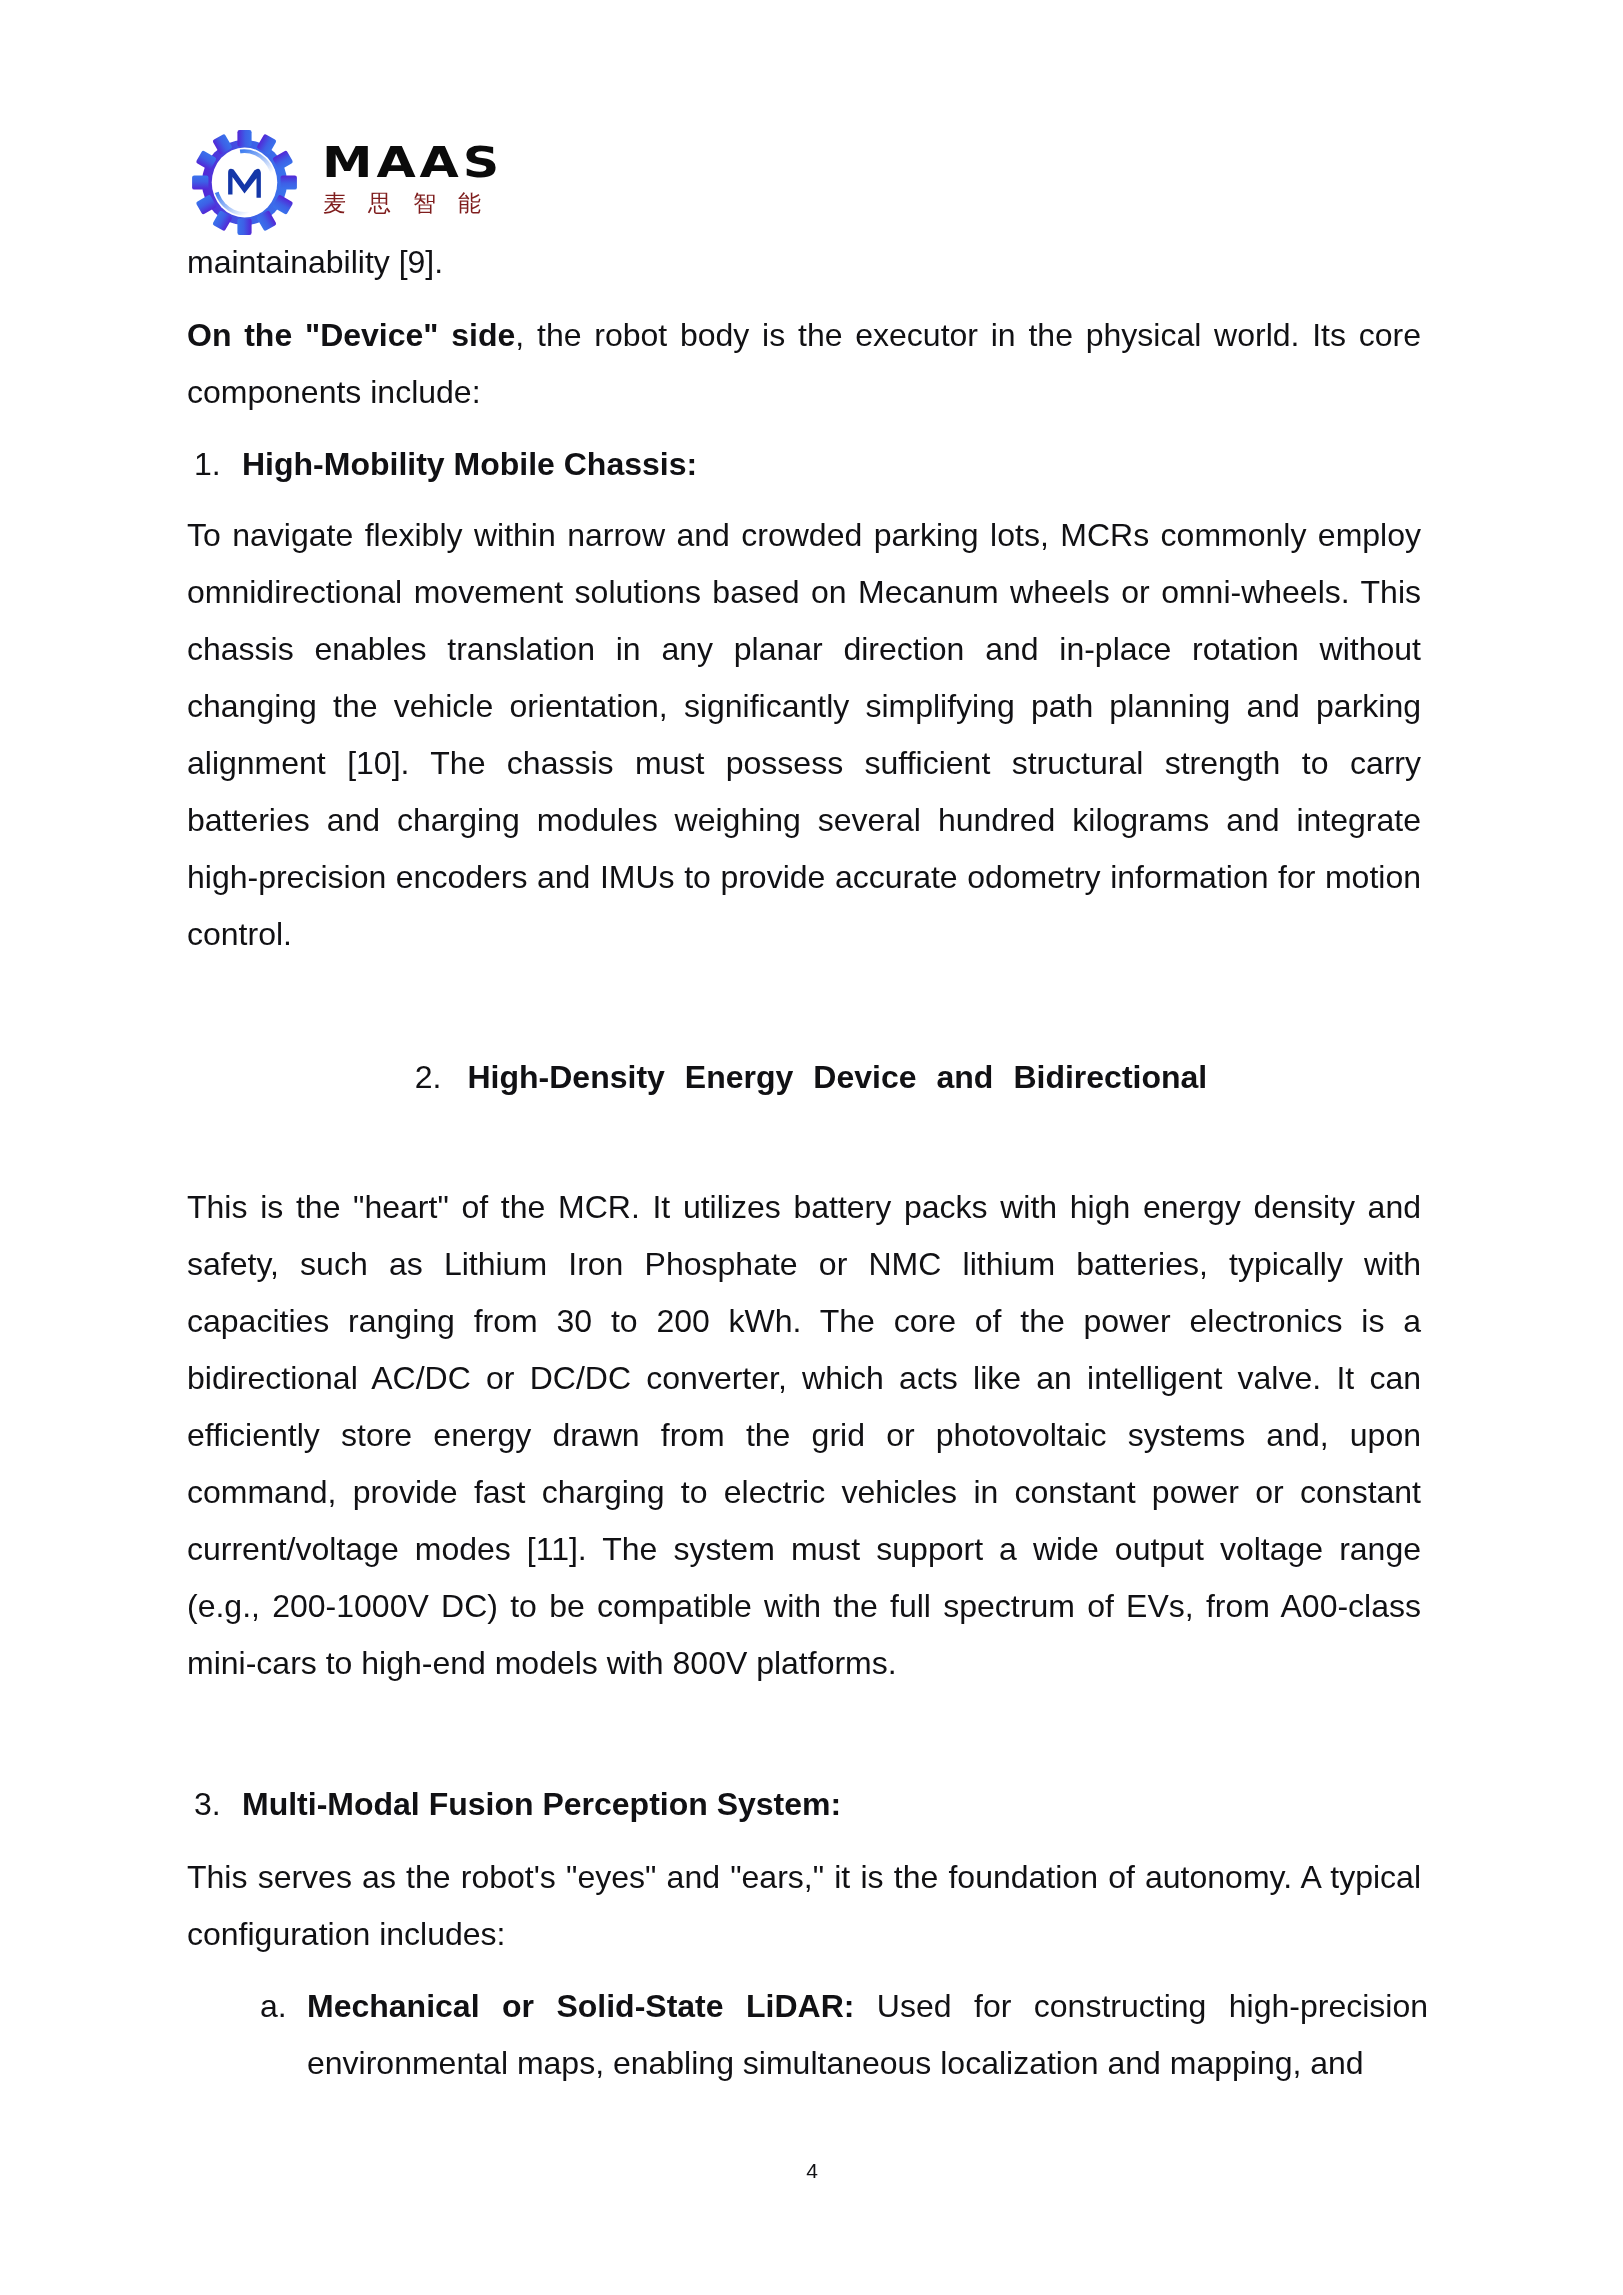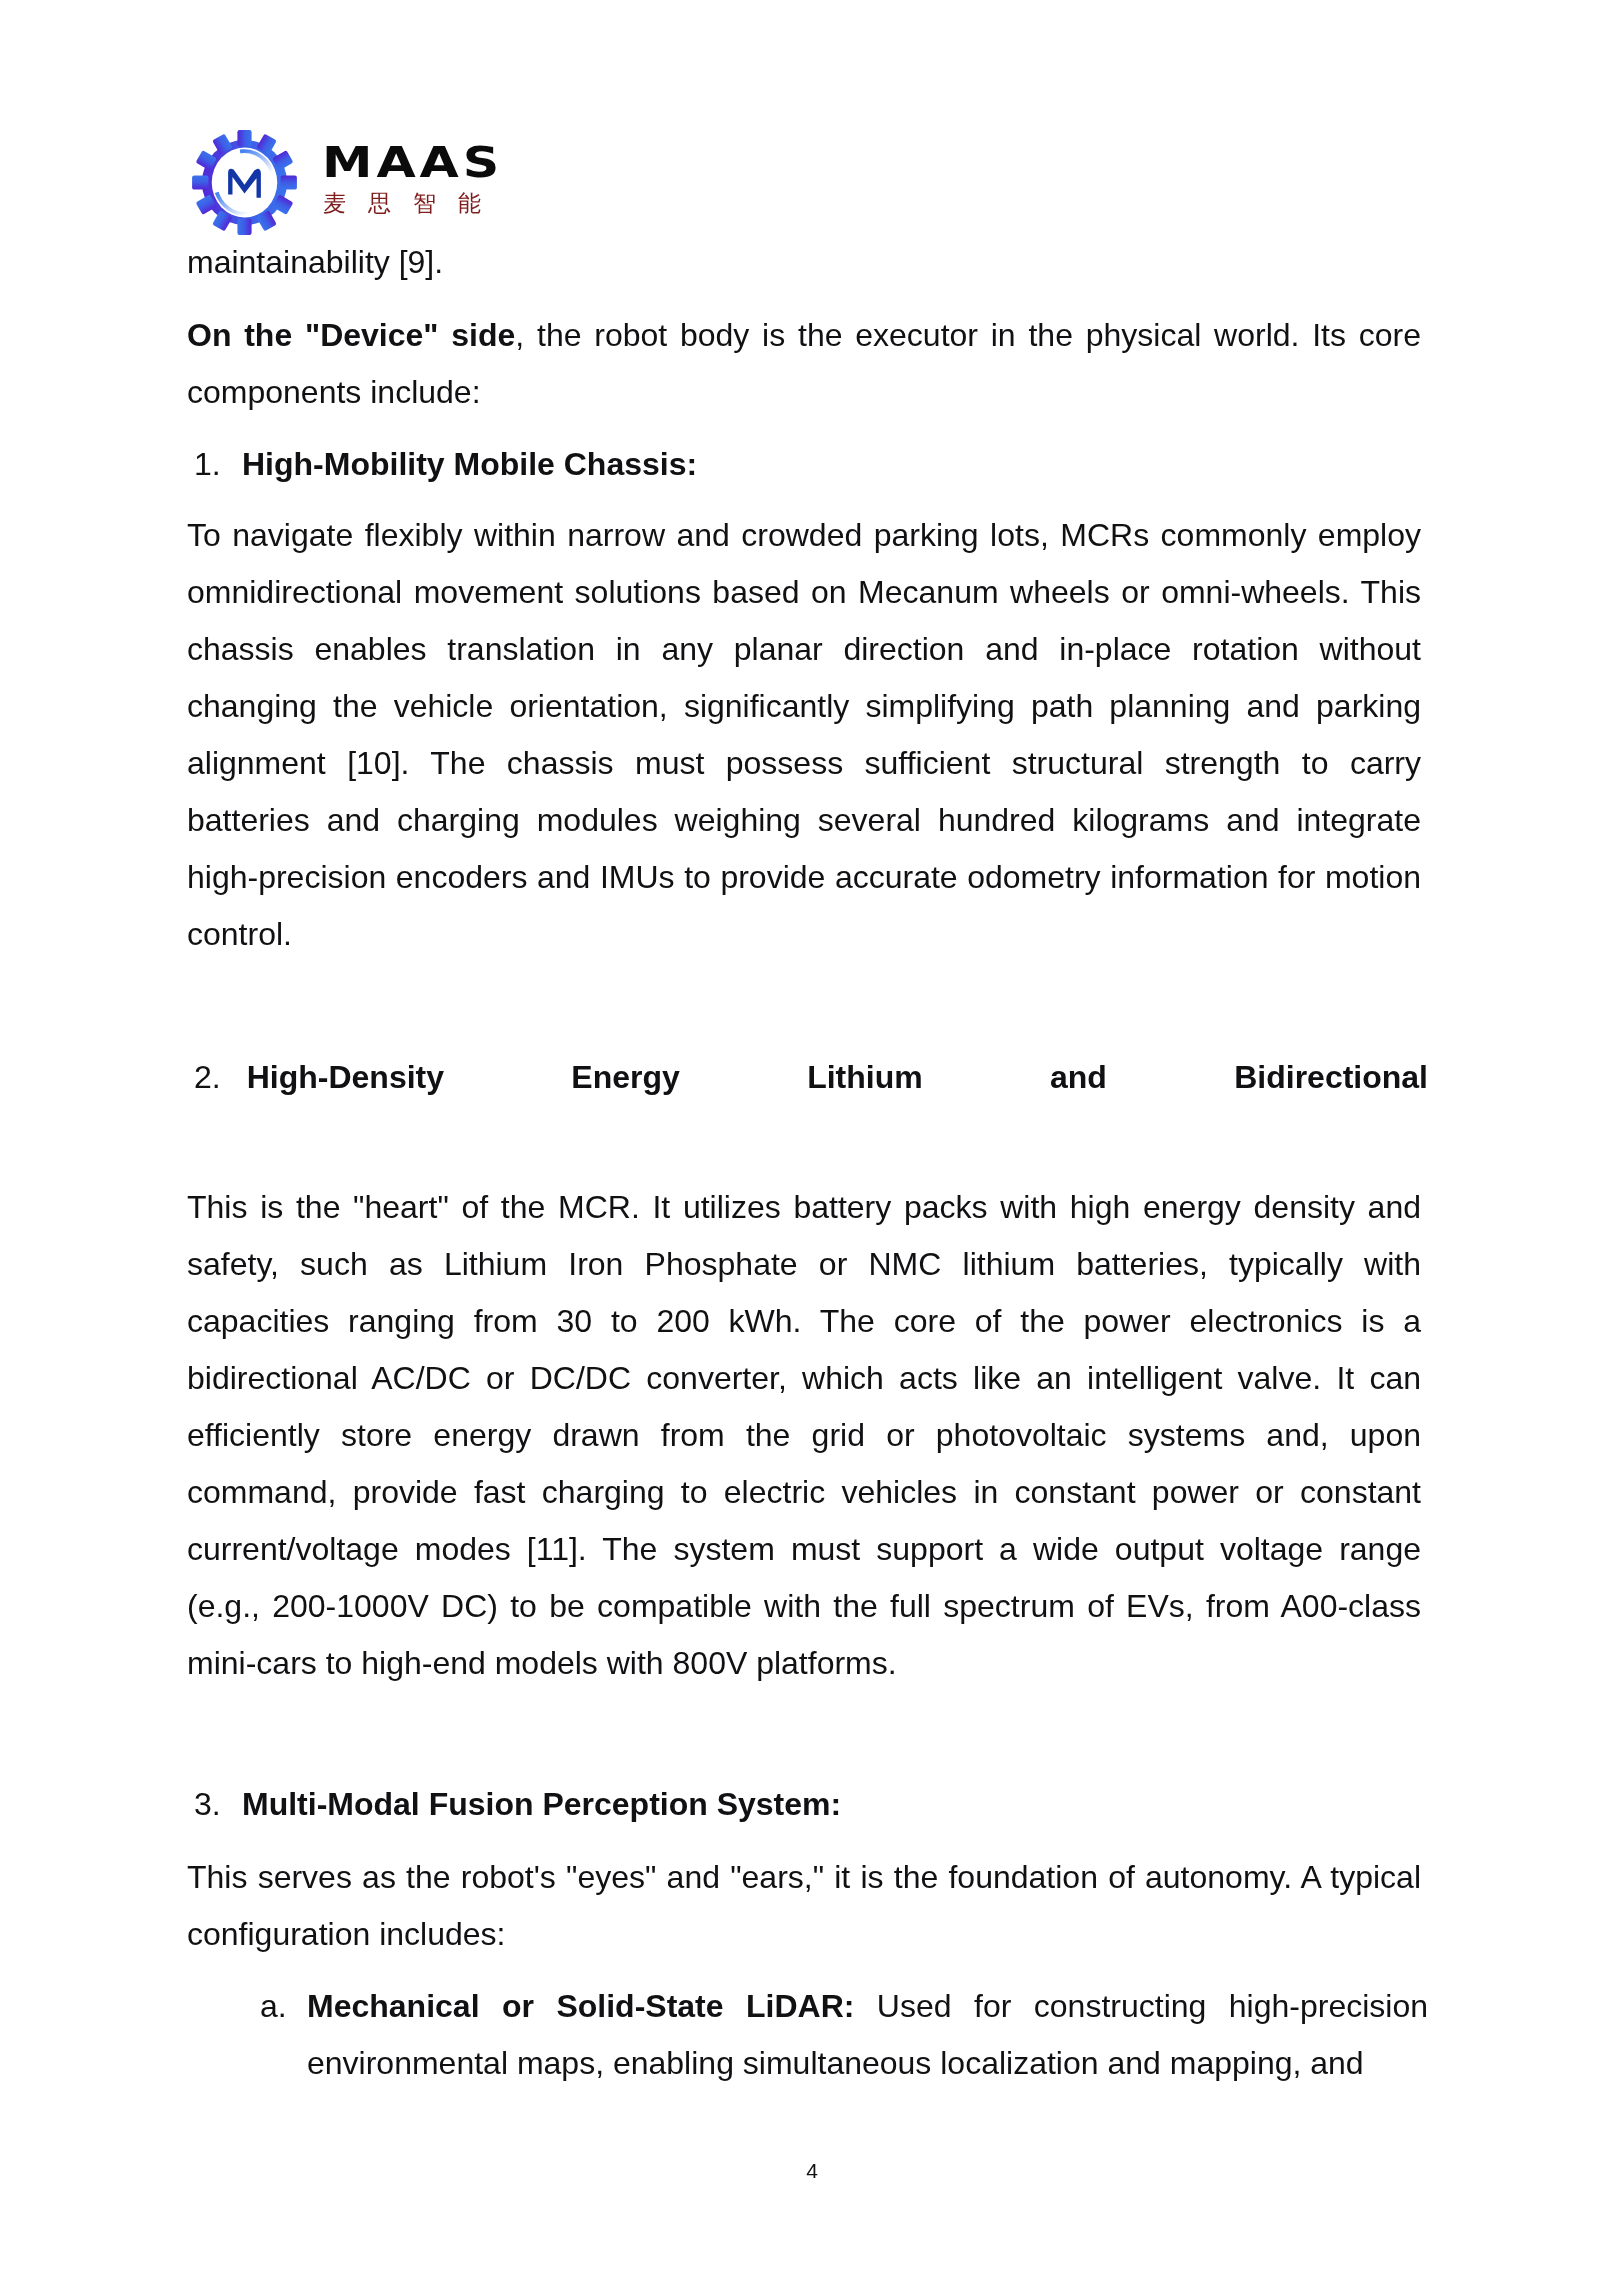--- a/index.html
+++ b/index.html
@@ -12,21 +12,21 @@
          transform: scaleX(1.18); transform-origin: left top; }
   .logo-cn { position: absolute; left: 131px; top: 59px; font-family: "DejaVu Sans", sans-serif;
          font-size: 23px; letter-spacing: 22px; line-height: 30.5px; color: #7f1d1d; }
   .block { position: absolute; left: 187px; width: 1234px; font-size: 32px; line-height: 57px; }
   .justify { text-align: justify; text-align-last: left; }
   b { font-weight: bold; }
   .heading { position: absolute; left: 194px; width: 1234px; font-size: 32px; line-height: 57px; }
   .heading .num { position: absolute; left: 0; top: 0; }
   .heading .txt { position: absolute; left: 48px; top: 0; font-weight: bold; white-space: nowrap; }
   .heading-wrap { position: absolute; left: 194px; width: 1234px; font-size: 32px; line-height: 57px; font-weight: bold; }
-  .heading-wrap .row1 { display: flex; justify-content: space-between; white-space: nowrap; }
+  .heading-wrap .row1 { display: flex; justify-content: center; white-space: nowrap; gap: 20px; }
   .heading-wrap .row1 .num { font-weight: normal; margin-right: 0; }
   .item { position: absolute; left: 260px; width: 1168px; font-size: 32px; line-height: 57px; }
   .item .marker { position: absolute; left: 0; top: 0; }
   .item .body { margin-left: 47px; text-align: justify; text-align-last: left; }
   .page-num { position: absolute; left: 800px; top: 2157px; width: 24px; text-align: center;
               font-size: 21px; line-height: 27px; }
 </style>
 </head>
 <body>
 
@@ -81,21 +81,21 @@
 <div class="heading" style="top:436px;">
   <span class="num">1.</span>
   <span class="txt">High-Mobility Mobile Chassis:</span>
 </div>
 <div class="block justify" style="top:507px;">To navigate flexibly within narrow and crowded parking lots, MCRs commonly employ omnidirectional movement solutions based on Mecanum wheels or omni-wheels. This chassis enables translation in any planar direction and in-place rotation without changing the vehicle orientation, significantly simplifying path planning and parking alignment [10]. The chassis must possess sufficient structural strength to carry batteries and charging modules weighing several hundred kilograms and integrate high-precision encoders and IMUs to provide accurate odometry information for motion control.</div>
 
 <div class="heading-wrap" style="top:1049px;">
   <div class="row1">
     <span><span class="num">2.</span><span style="display:inline-block;width:26px;"></span><span>High-Density</span></span>
     <span>Energy</span>
-    <span>Lithium</span>
+    <span>Device</span>
     <span>and</span>
     <span>Bidirectional</span>
   </div>
 </div>
 <div class="block justify" style="top:1179px;">This is the "heart" of the MCR. It utilizes battery packs with high energy density and safety, such as Lithium Iron Phosphate or NMC lithium batteries, typically with capacities ranging from 30 to 200 kWh. The core of the power electronics is a bidirectional AC/DC or DC/DC converter, which acts like an intelligent valve. It can efficiently store energy drawn from the grid or photovoltaic systems and, upon command, provide fast charging to electric vehicles in constant power or constant current/voltage modes [11]. The system must support a wide output voltage range (e.g., 200-1000V DC) to be compatible with the full spectrum of EVs, from A00-class mini-cars to high-end models with 800V platforms.</div>
 
 <div class="heading" style="top:1776px;">
   <span class="num">3.</span>
   <span class="txt">Multi-Modal Fusion Perception System:</span>
 </div>

